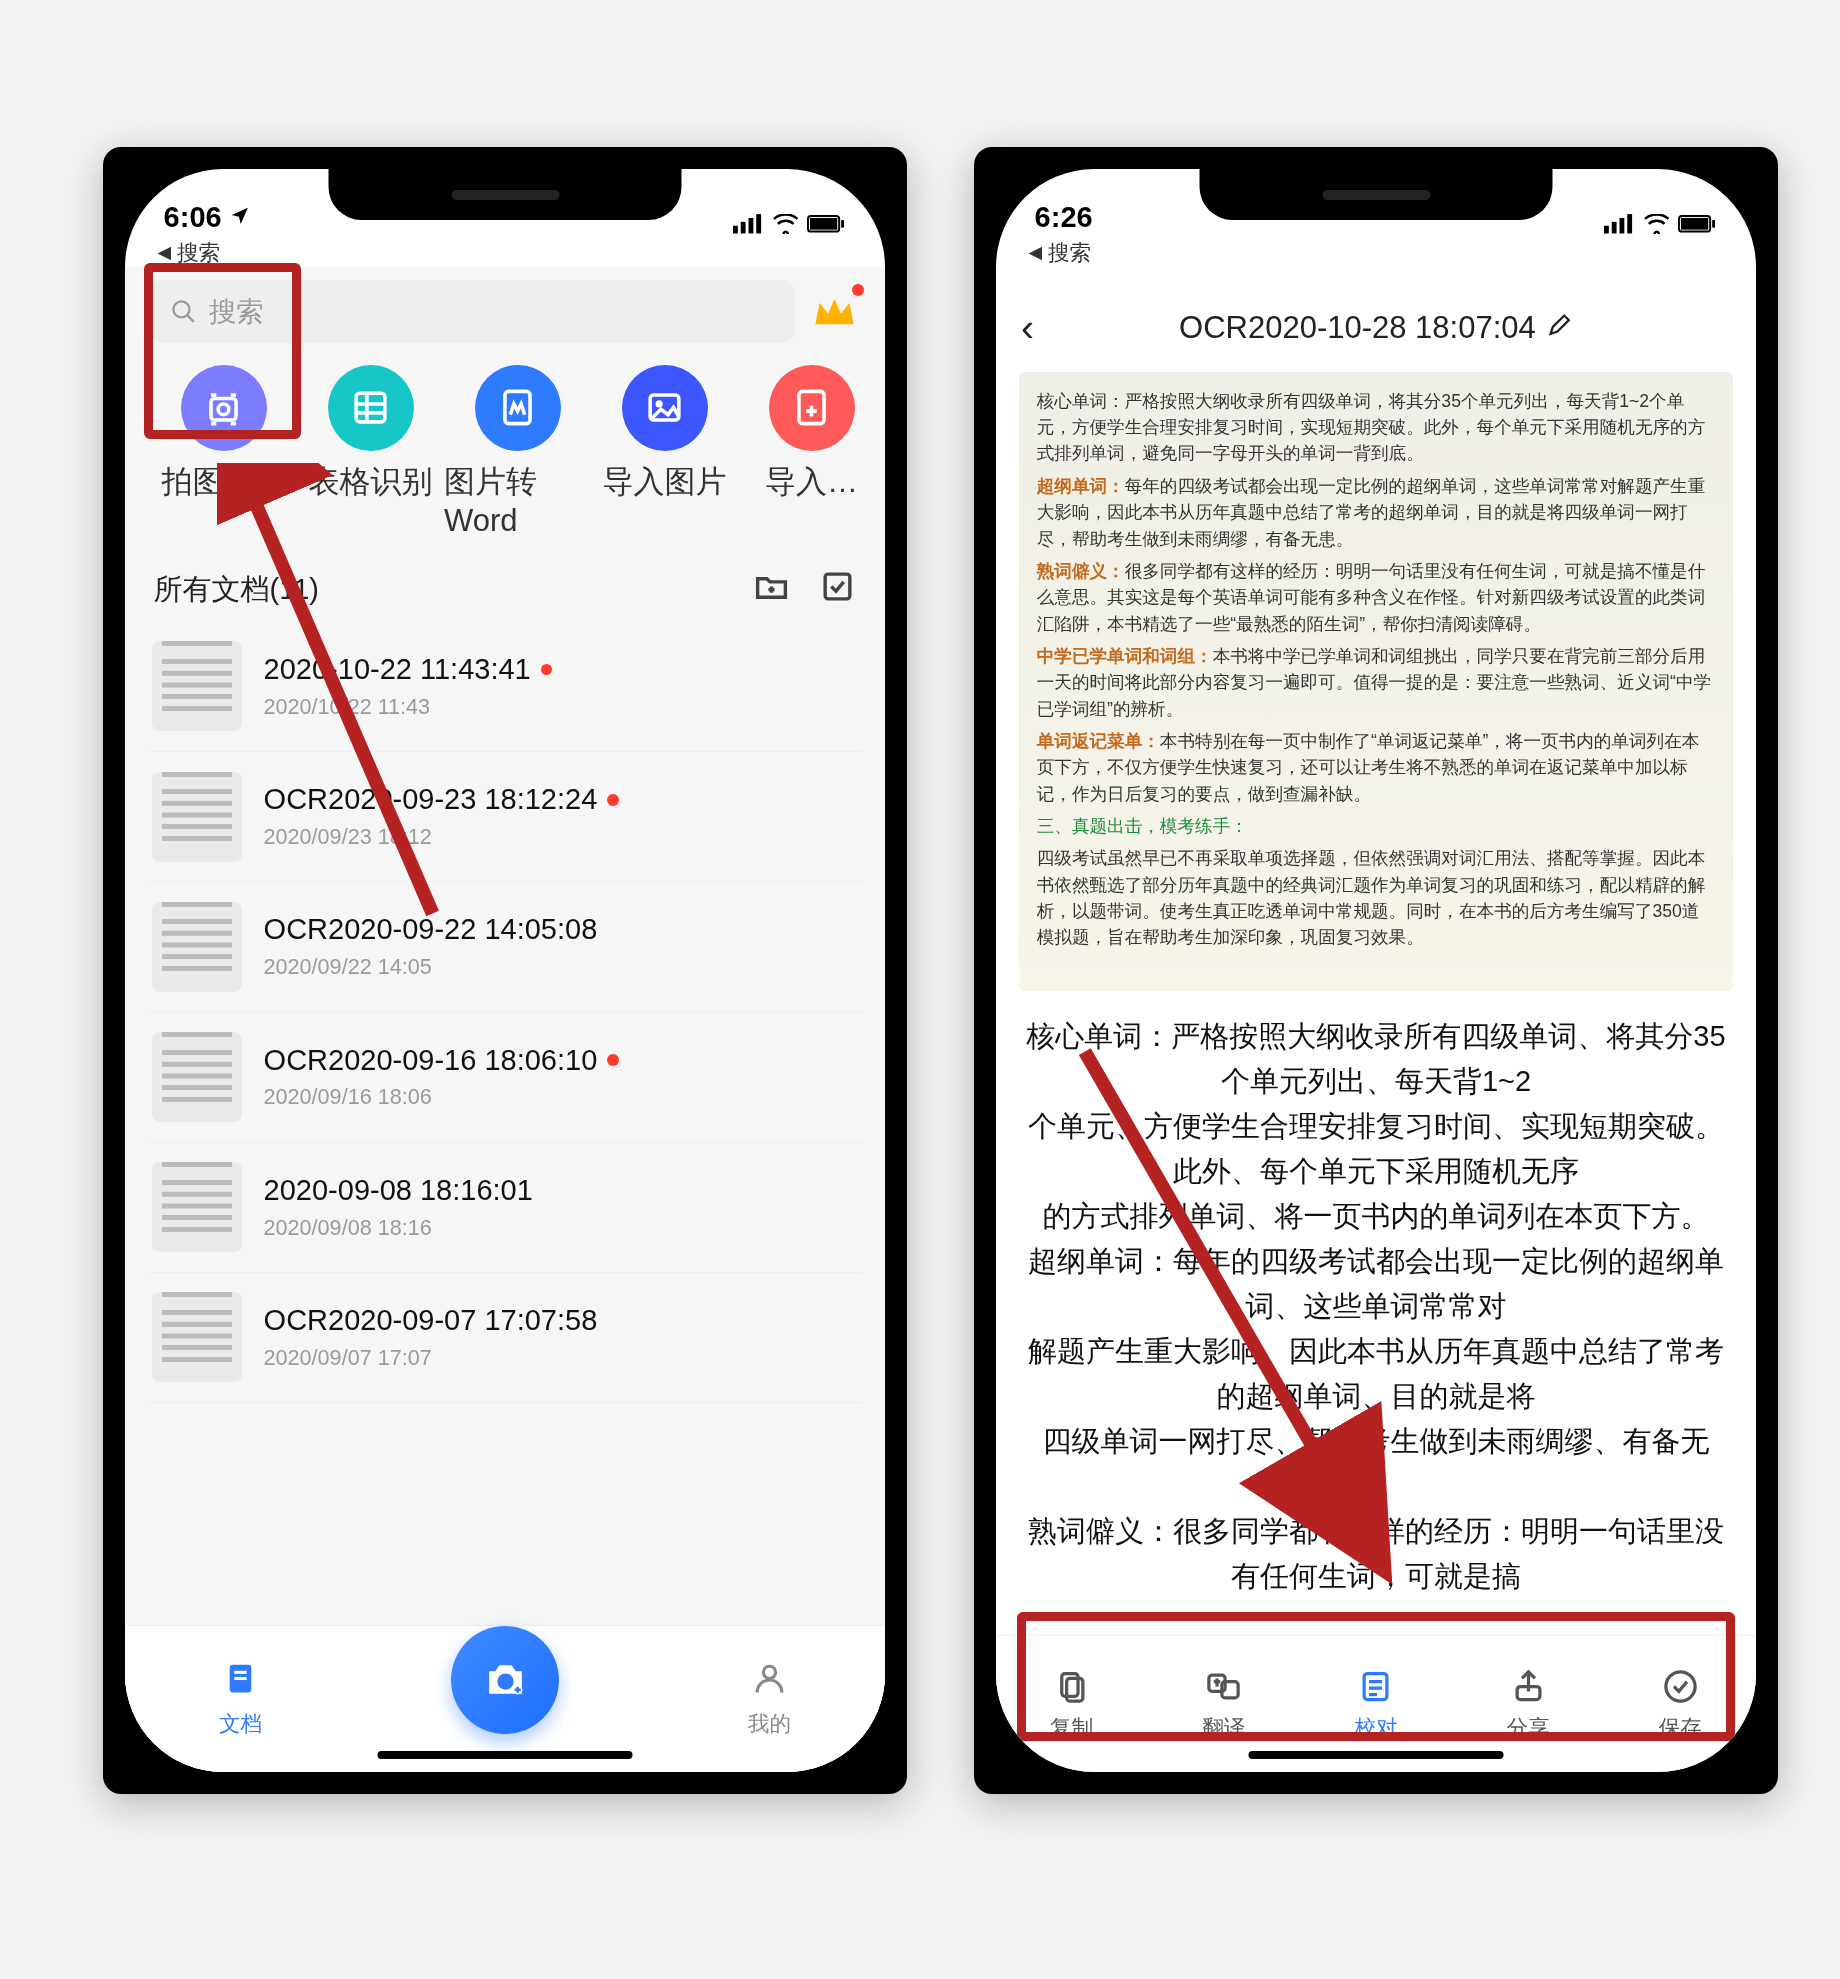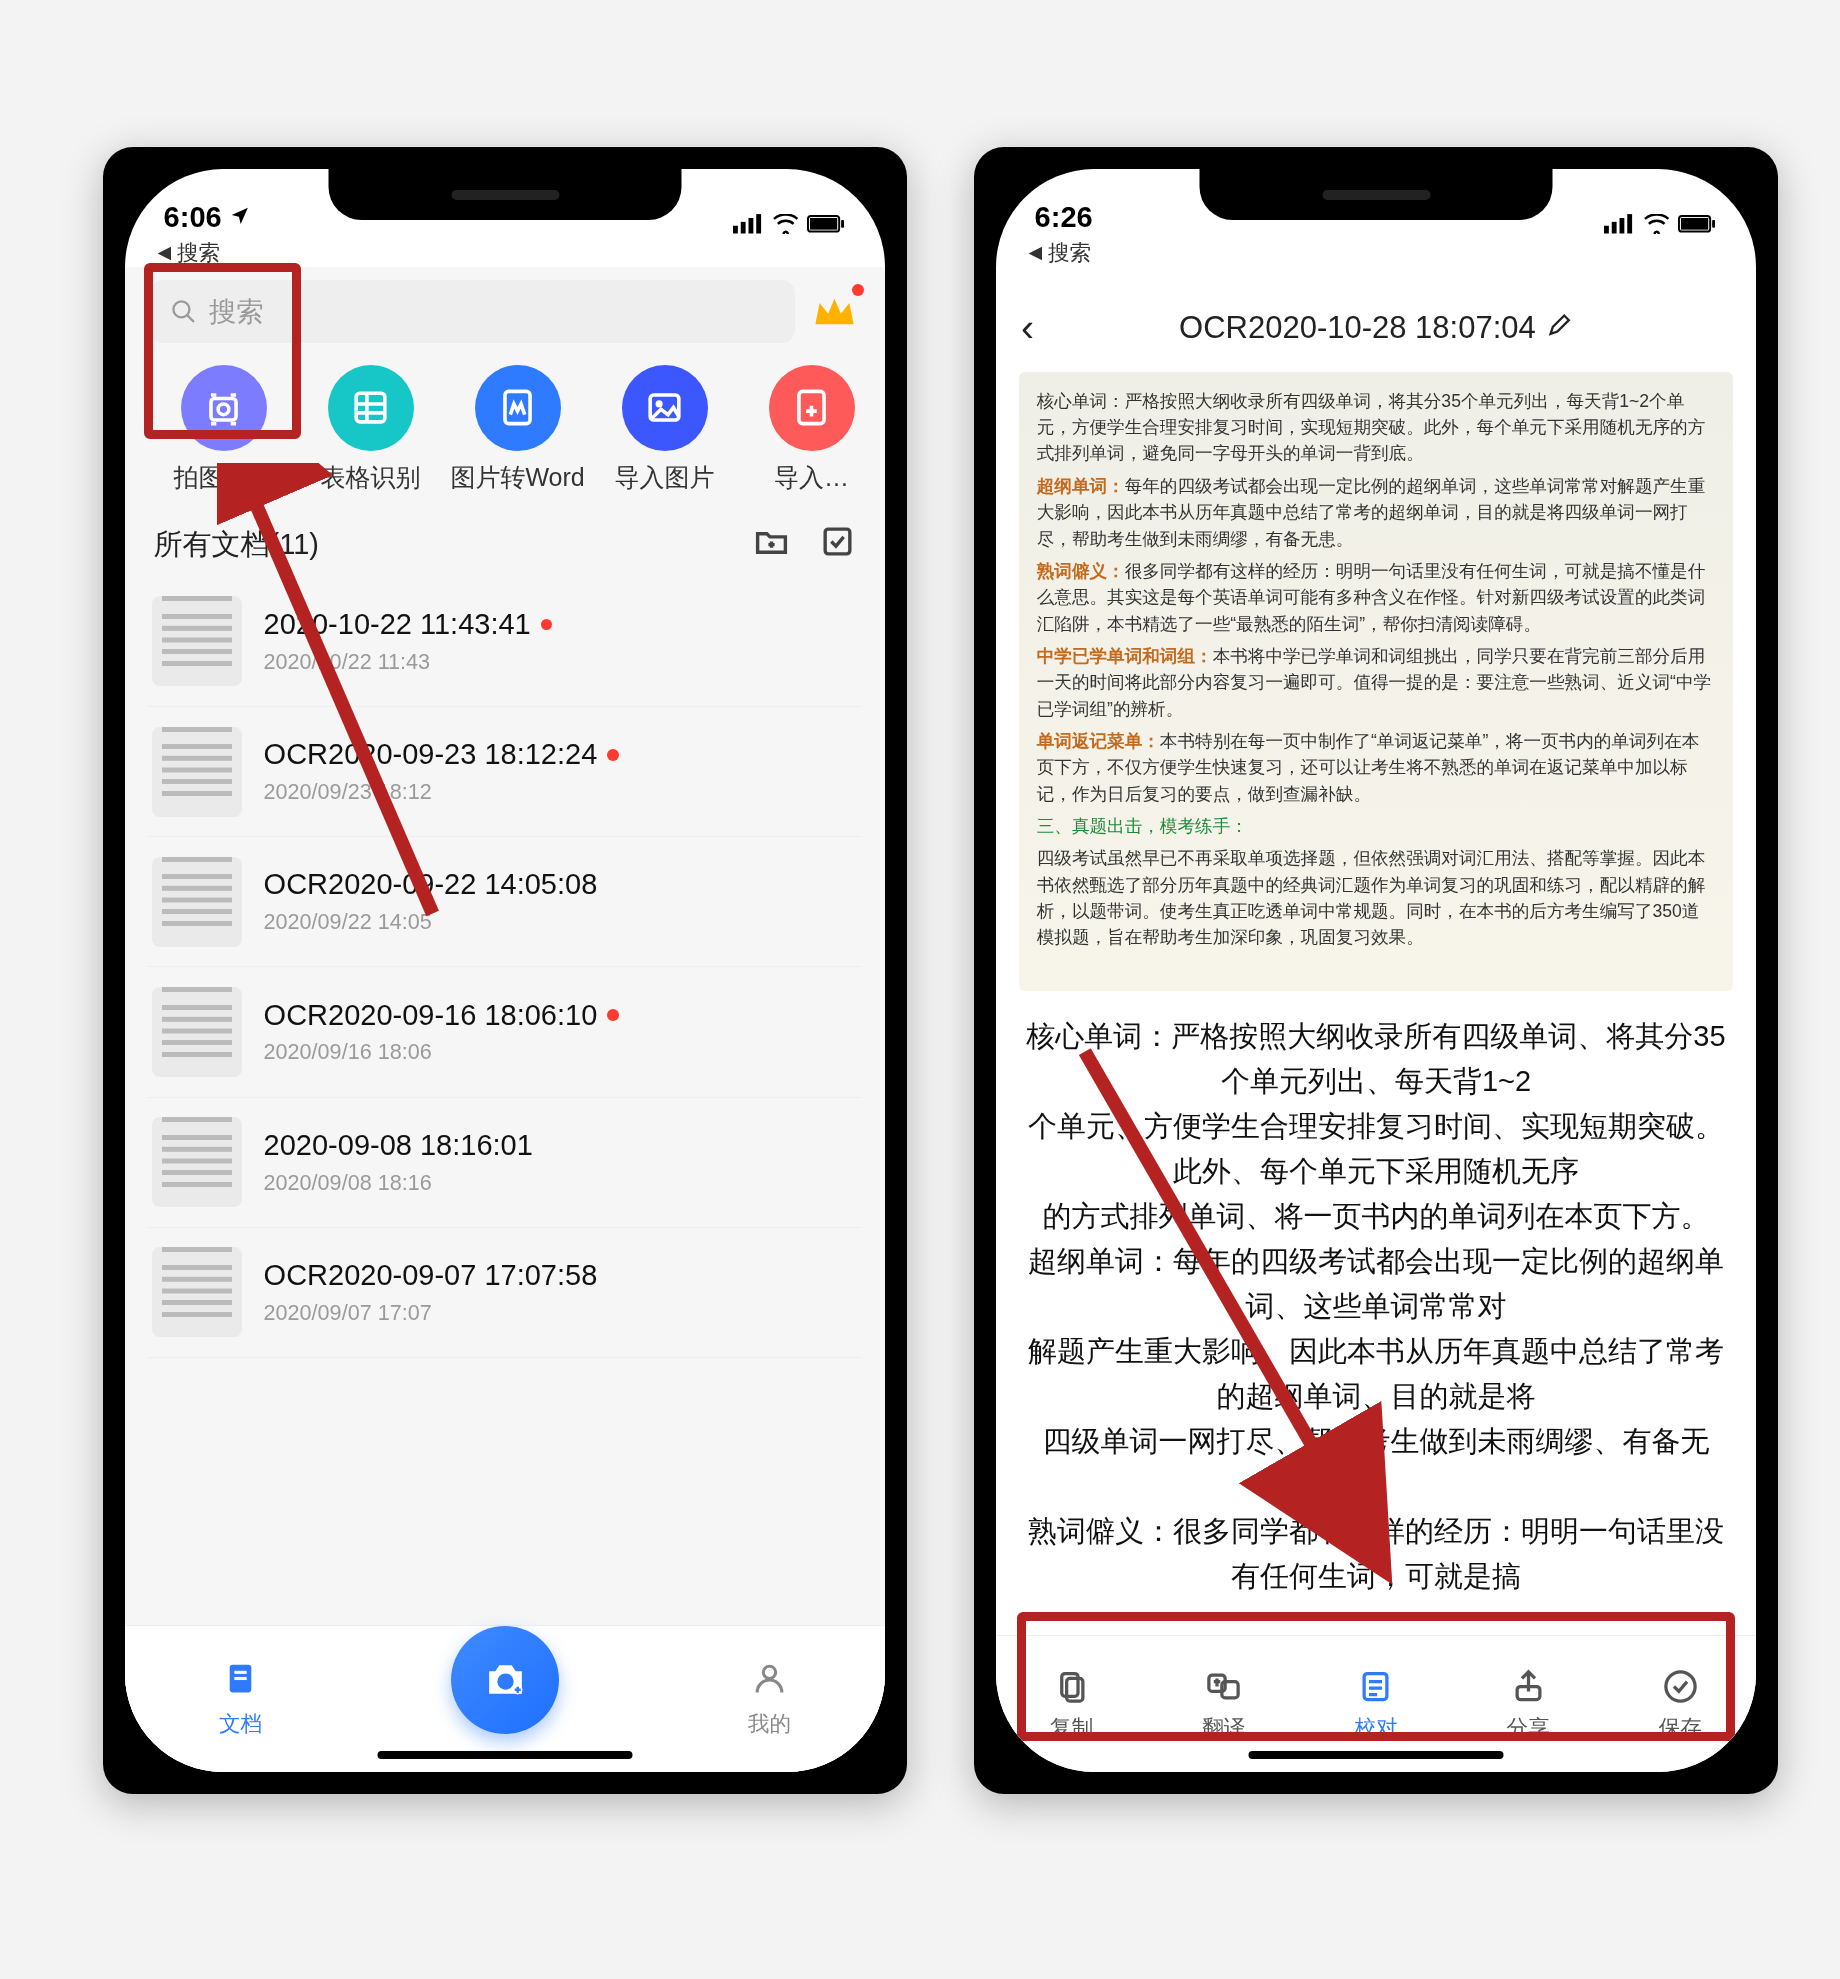--- a/index.html
+++ b/index.html
@@ -12,21 +12,21 @@
   }
   .stage {
     position: absolute; left:0; top:0; width:1841px; height:1980px;
     background:#f3f3f3;
   }
   .phone {
     position:absolute;
     width: 804px;
     height: 1647px;
     background:#000;
-    border-radius: 30px;
+    border-radius: 18px;
     padding: 21.6px;
     box-shadow: 0 9.8px 39px rgba(0,0,0,.25);
   }
   .phone.left { left: 103px; top: 147px; }
   .phone.right{ left: 974px; top: 147px; }
   .screen {
     width:100%; height:100%;
     background:#fff;
     border-radius: 98px;
     overflow:hidden;
@@ -73,21 +73,21 @@
     display:flex; gap:0; padding:11.8px 0 7.8px 25.5px; overflow:hidden;
   }
   .tool {
     width:147px; display:flex; flex-direction:column; align-items:center; gap:9.8px; flex-shrink:0;
   }
   .tool .circ {
     width:86px; height:86px; border-radius:50%;
     display:flex; align-items:center; justify-content:center;
   }
   .tool .circ svg { width:43px; height:43px; fill:#fff; stroke:#fff; }
-  .tool .lbl { font-size:25px; color:#333; }
+  .tool .lbl { font-size:31px; color:#333; }
   .section-row {
     display:flex; align-items:center; justify-content:space-between;
     padding:21.6px 29px 9.8px 29px; font-size:29px; color:#222; font-weight:500;
   }
   .section-row .icons { display:flex; gap:29px; color:#444; }
   .section-row .icons svg { width:37px; height:37px; stroke:#444; fill:none; stroke-width:2.2; }
   .doc-list { padding:0 23.5px; }
   .doc-item {
     display:flex; align-items:center; gap:21.6px; padding:19.6px 3.9px;
     border-bottom:1px solid #eee;

